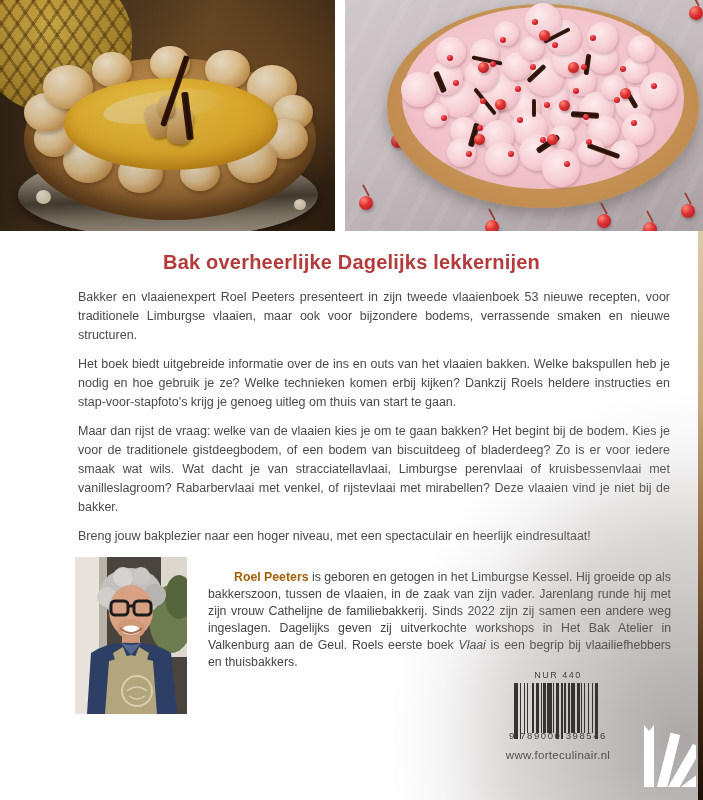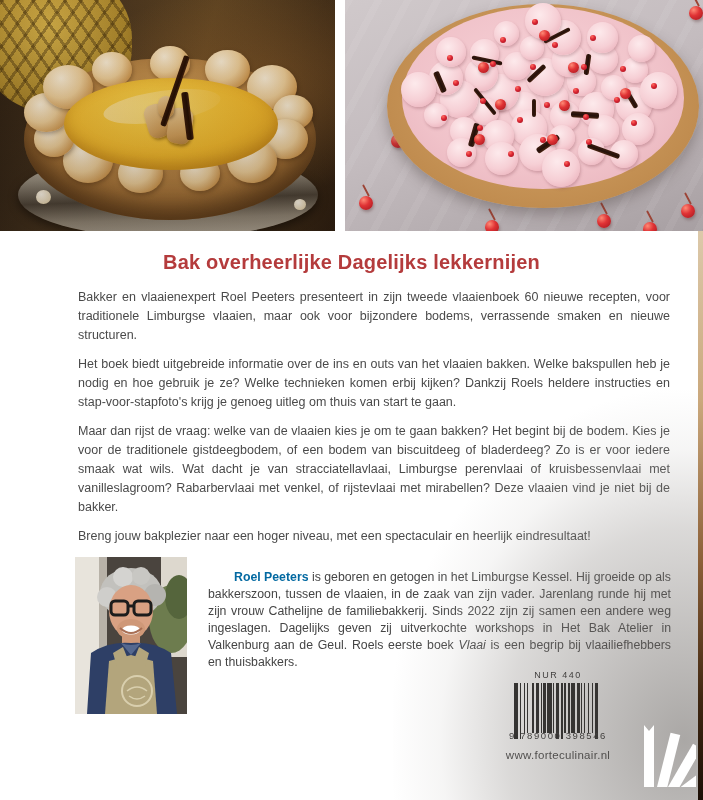--- a/index.html
+++ b/index.html
@@ -67,21 +67,21 @@
   
   .heading{position:absolute;left:0;top:251px;width:703px;text-align:center;
     font-size:20px;font-weight:bold;letter-spacing:.2px;}
   .text-col{position:absolute;left:78px;top:288px;width:592px;color:#4a4a4a;
     font-size:12.5px;line-height:19px;text-align:justify;}
   .text-col p{margin:0 0 10px 0;}
   .author-row{position:absolute;left:75px;top:557px;width:596px;display:flex;}
   .author-photo{width:112px;height:157px;flex:0 0 112px;overflow:hidden;background:#8a8a86;}
   .author-bio{margin-left:21px;width:463px;color:#454545;font-size:12.3px;line-height:17px;
     text-align:justify;}
-  .author-bio strong{color:#0369a1;padding-left:26px;}
+  .author-bio strong{color:#a16207;padding-left:26px;}
   
   .barcode-box{position:absolute;left:503px;top:670px;width:110px;text-align:center;color:#222;}
   .nur{font-size:9px;letter-spacing:1.5px;}
   .bars{margin:3px auto 0;width:88px;height:56px;display:flex;align-items:flex-start;background:#fff;}
   .bars span{display:block;}
   .isbn{font-size:9.5px;letter-spacing:1.6px;margin-top:-9px;position:relative;}
   .website{font-size:11.5px;letter-spacing:.3px;margin-top:8px;color:#3a3a3a;}
   
   .corner-shade{position:absolute;right:0;bottom:0;width:310px;height:430px;pointer-events:none;
     background:radial-gradient(ellipse 370px 440px at 94% 86%,
@@ -238,21 +238,21 @@
           <div class="cherry" style="left: 218.394px; top: 81.4708px; width: 11px; height: 11px;"></div>
           <div class="cherry" style="left: 72.2329px; top: 126.711px; width: 11px; height: 11px;"></div>
           <div class="cherry" style="left: 137.048px; top: 23.0459px; width: 11px; height: 11px;"></div>
         </div>
     </div>
   </div>
 
   <div class="heading" id="heading" style="color: rgb(180, 59, 60);">Bak overheerlijke Dagelijks lekkernijen</div>
 
   <div class="text-col">
-    <p>Bakker en vlaaienexpert Roel Peeters presenteert in zijn tweede vlaaienboek 60 nieuwe recepten, voor traditionele Limburgse vlaaien, maar ook voor bijzondere bodems, verrassende smaken en nieuwe structuren.</p>
+    <p>Bakker en vlaaienexpert Roel Peeters presenteert in zijn tweede vlaaienboek 53 nieuwe recepten, voor traditionele Limburgse vlaaien, maar ook voor bijzondere bodems, verrassende smaken en nieuwe structuren.</p>
     <p>Het boek biedt uitgebreide informatie over de ins en outs van het vlaaien bakken. Welke bakspullen heb je nodig en hoe gebruik je ze? Welke technieken komen erbij kijken? Dankzij Roels heldere instructies en stap-voor-stapfoto's krijg je genoeg uitleg om thuis van start te gaan.</p>
     <p>Maar dan rijst de vraag: welke van de vlaaien kies je om te gaan bakken? Het begint bij de bodem. Kies je voor de traditionele gistdeegbodem, of een bodem van biscuitdeeg of bladerdeeg? Zo is er voor iedere smaak wat wils. Wat dacht je van stracciatellavlaai, Limburgse perenvlaai of kruisbessenvlaai met vanilleslagroom? Rabarbervlaai met venkel, of rijstevlaai met mirabellen? Deze vlaaien vind je niet bij de bakker.</p>
     <p>Breng jouw bakplezier naar een hoger niveau, met een spectaculair en heerlijk eindresultaat!</p>
   </div>
 
   <div class="author-row">
     <div class="author-photo">
       <svg width="112" height="157" viewBox="0 0 112 157">
         <rect width="112" height="157" fill="#4a443e"></rect>
         <rect x="0" y="0" width="26" height="157" fill="#e8e4dc"></rect>

